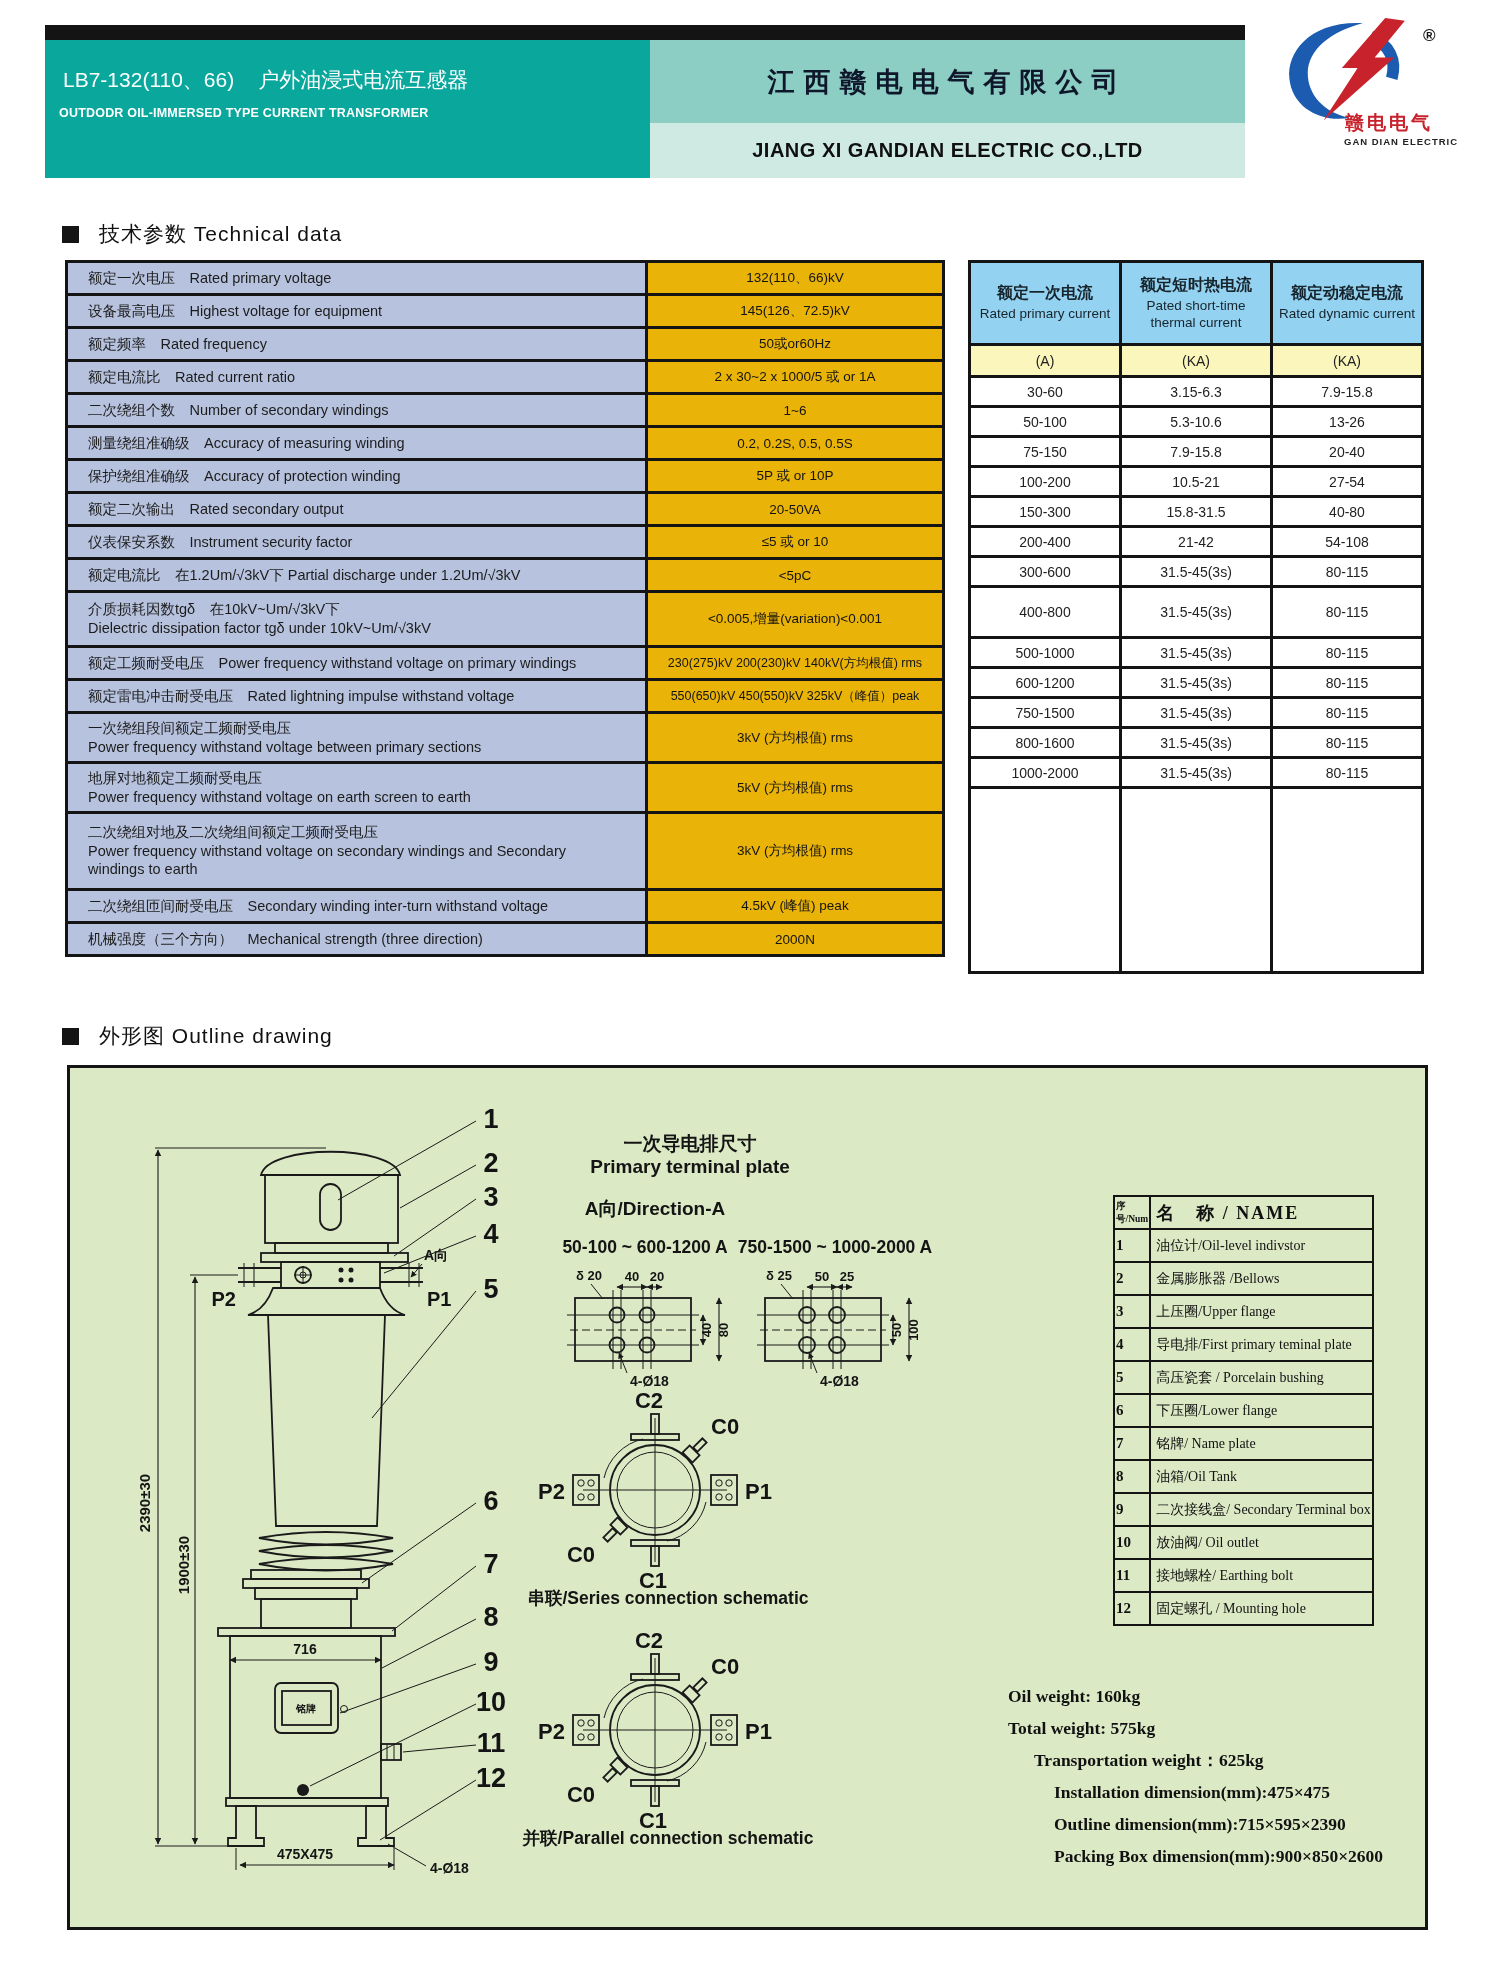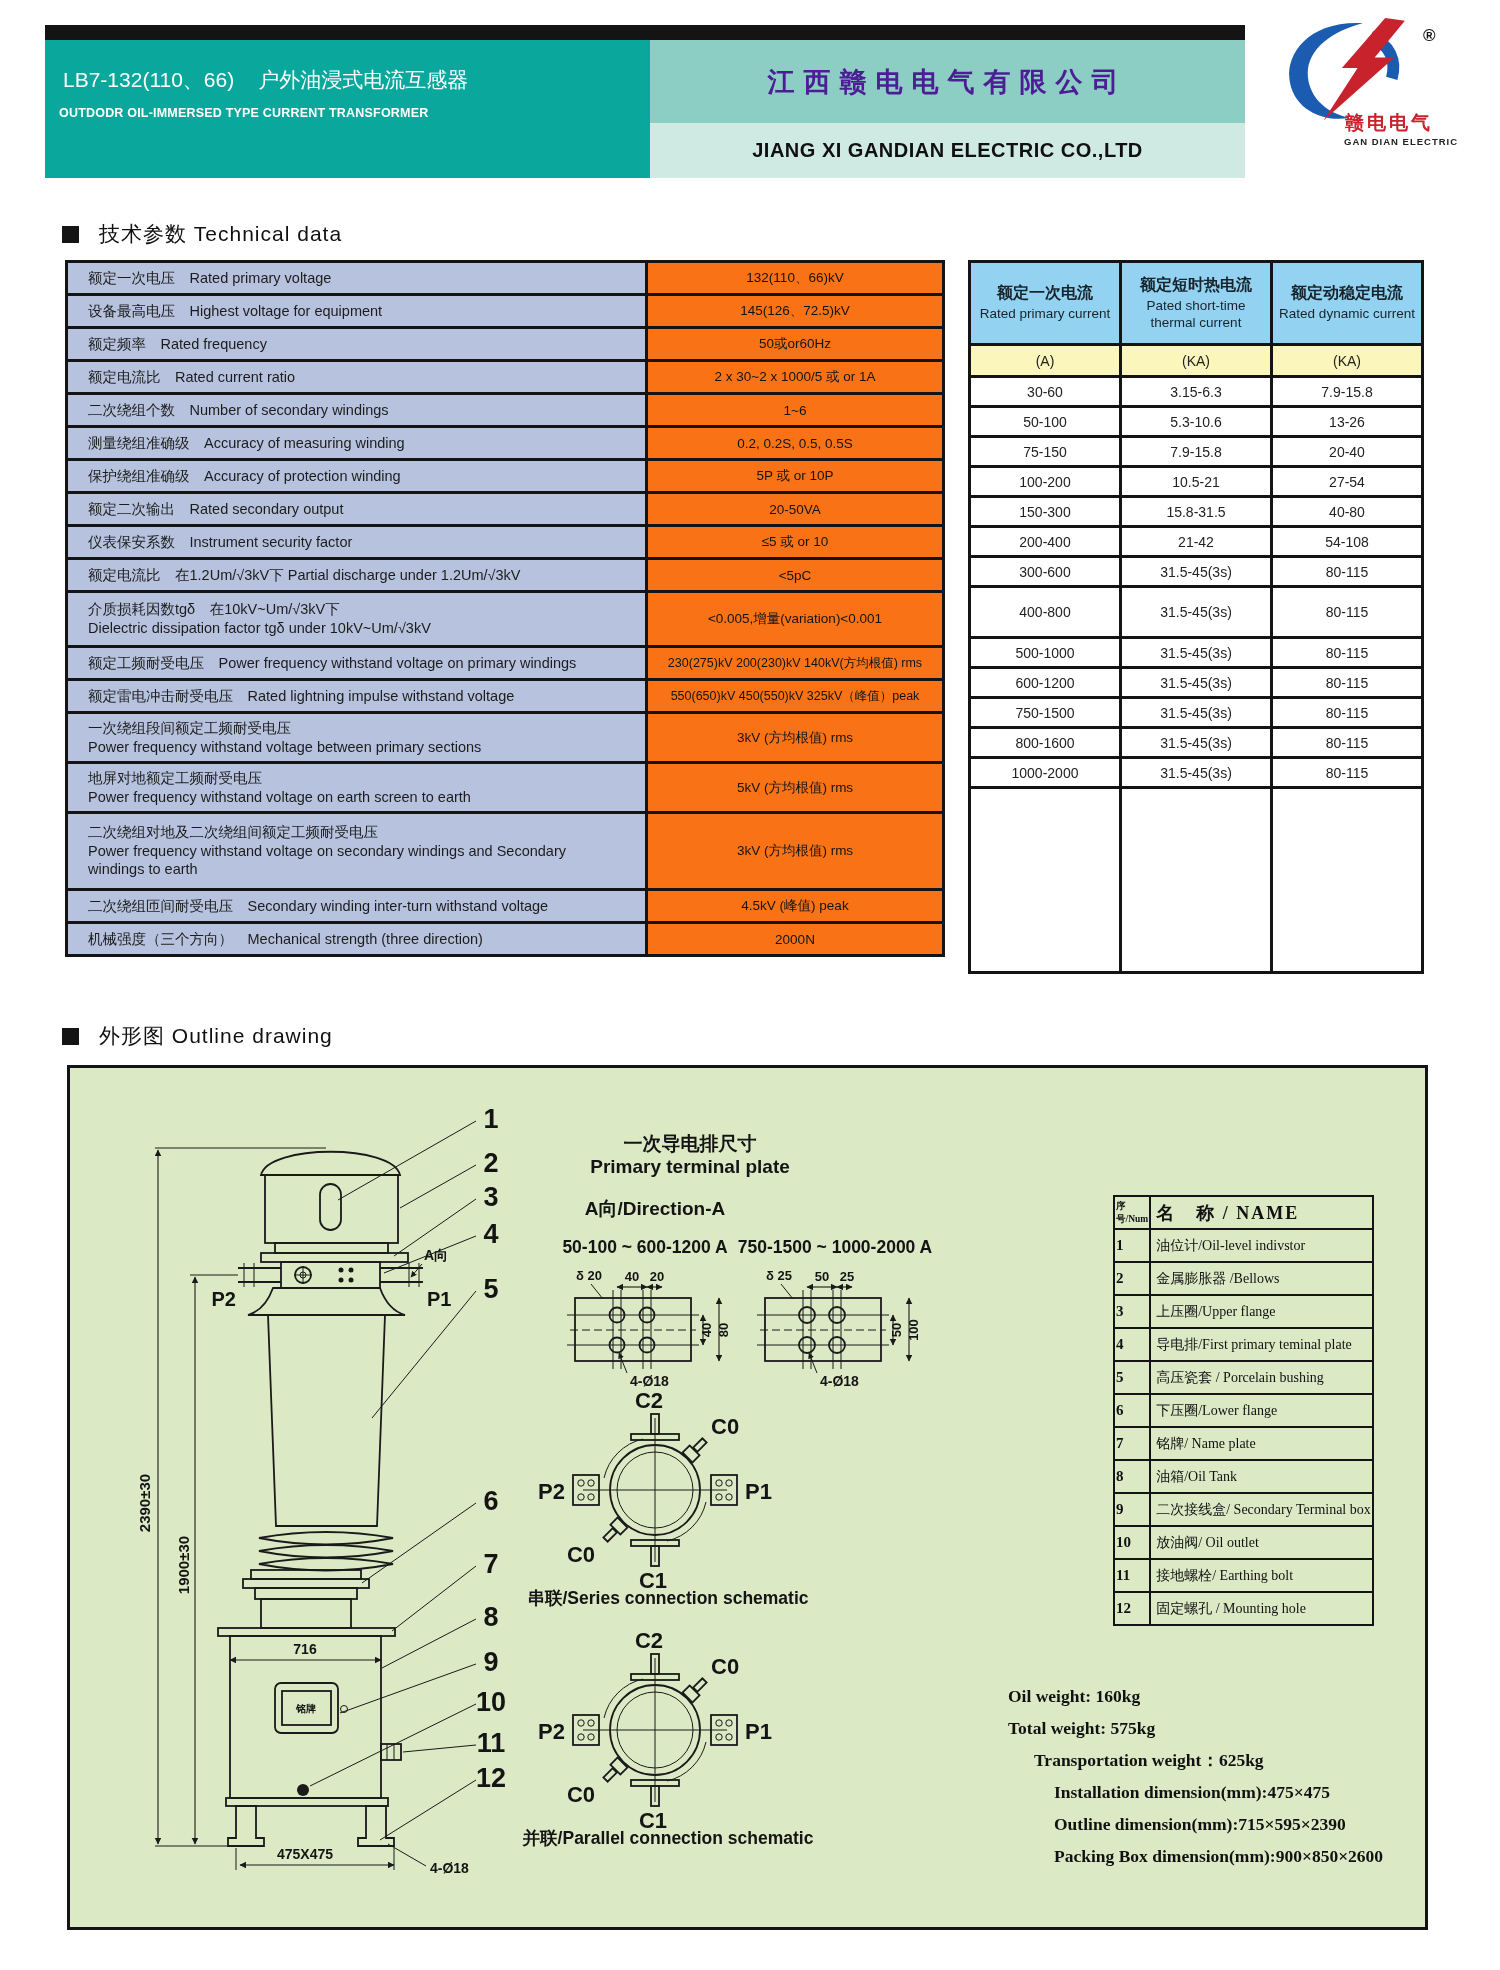--- a/index.html
+++ b/index.html
@@ -6,41 +6,41 @@
   .page{position:relative;width:1500px;height:1970px;background:#ffffff;overflow:hidden;
         font-family:"Liberation Sans",sans-serif;color:#141414;}
   
   .topbar{position:absolute;left:45px;top:25px;width:1200px;height:15px;background:#141414;}
   .hdr-left{position:absolute;left:45px;top:40px;width:605px;height:138px;background:#0aa79c;color:#fff;}
   .hdr-left .t1{position:absolute;left:18px;top:26px;font-size:21px;white-space:nowrap;}
   .hdr-left .t1 .gap{display:inline-block;width:24px;}
   .hdr-left .t2{position:absolute;left:14px;top:66px;font-size:12.5px;font-weight:bold;letter-spacing:.2px;white-space:nowrap;}
   .hdr-mid-top{position:absolute;left:650px;top:40px;width:595px;height:83px;background:#8ccdc4;
                display:flex;align-items:center;justify-content:center;}
-  .hdr-mid-top span{font-size:27px;font-weight:bold;letter-spacing:9px;color:#4c1d95;}
+  .hdr-mid-top span{font-size:27px;font-weight:bold;letter-spacing:9px;color:#0f172a;}
   .hdr-mid-bot{position:absolute;left:650px;top:123px;width:595px;height:55px;background:#cfe9e3;
                display:flex;align-items:center;justify-content:center;}
   .hdr-mid-bot span{font-size:20px;font-weight:bold;letter-spacing:.5px;color:#101010;}
   .hdr-logo{position:absolute;left:1245px;top:18px;width:255px;height:160px;background:#fff;}
   .hdr-logo .rmark{position:absolute;left:178px;top:8px;font-size:17px;font-weight:bold;color:#141414;}
   .brand-cn{position:absolute;left:100px;top:92px;color:#c8232c;font-size:19px;font-weight:bold;letter-spacing:3px;white-space:nowrap;}
   .brand-en{position:absolute;left:99px;top:118px;color:#222;font-size:9.5px;font-weight:bold;letter-spacing:1px;white-space:nowrap;}
   
   .sec{position:absolute;display:flex;align-items:center;gap:20px;}
   .sec .sq{width:17px;height:17px;background:#141414;}
   .sec .tx{font-size:21px;color:#111;letter-spacing:1px;}
   .sec1{left:62px;top:220px;}
   .sec2{left:62px;top:1022px;}
   
   table{border-collapse:collapse;}
   .spec{position:absolute;left:65px;top:260px;width:880px;table-layout:fixed;}
   .spec td{border:3px solid #141414;}
   .spec td.l{background:#b7c3de;padding:1px 6px 1px 20px;font-size:14.5px;color:#1c1c1c;
              white-space:pre-line;line-height:1.3;}
-  .spec td.v{background:#f97316;width:288px;text-align:center;font-size:13.5px;padding:0 3px;}
+  .spec td.v{background:#eab308;width:288px;text-align:center;font-size:13.5px;padding:0 3px;}
   .spec td.v.sm{font-size:12.5px;}
   .spec tr.s td{height:28px;} .spec tr.m td{height:50px;} .spec tr.m2 td{height:45px;} .spec tr.t td{height:72px;}
   
   .cur{position:absolute;left:968px;top:260px;width:456px;table-layout:fixed;}
   .cur th,.cur td{border:3px solid #141414;text-align:center;}
   .cur th{background:#93d2f0;height:78px;font-weight:normal;vertical-align:middle;}
   .cur th .cn{font-size:16px;font-weight:bold;color:#17242c;}
   .cur th .en{font-size:13.5px;color:#17242c;white-space:pre-line;line-height:1.25;margin-top:2px;}
   .cur tr.units td{background:#fbf6bb;height:27px;font-size:14px;}
   .cur td{background:#fff;font-size:14px;height:25px;color:#222;}

